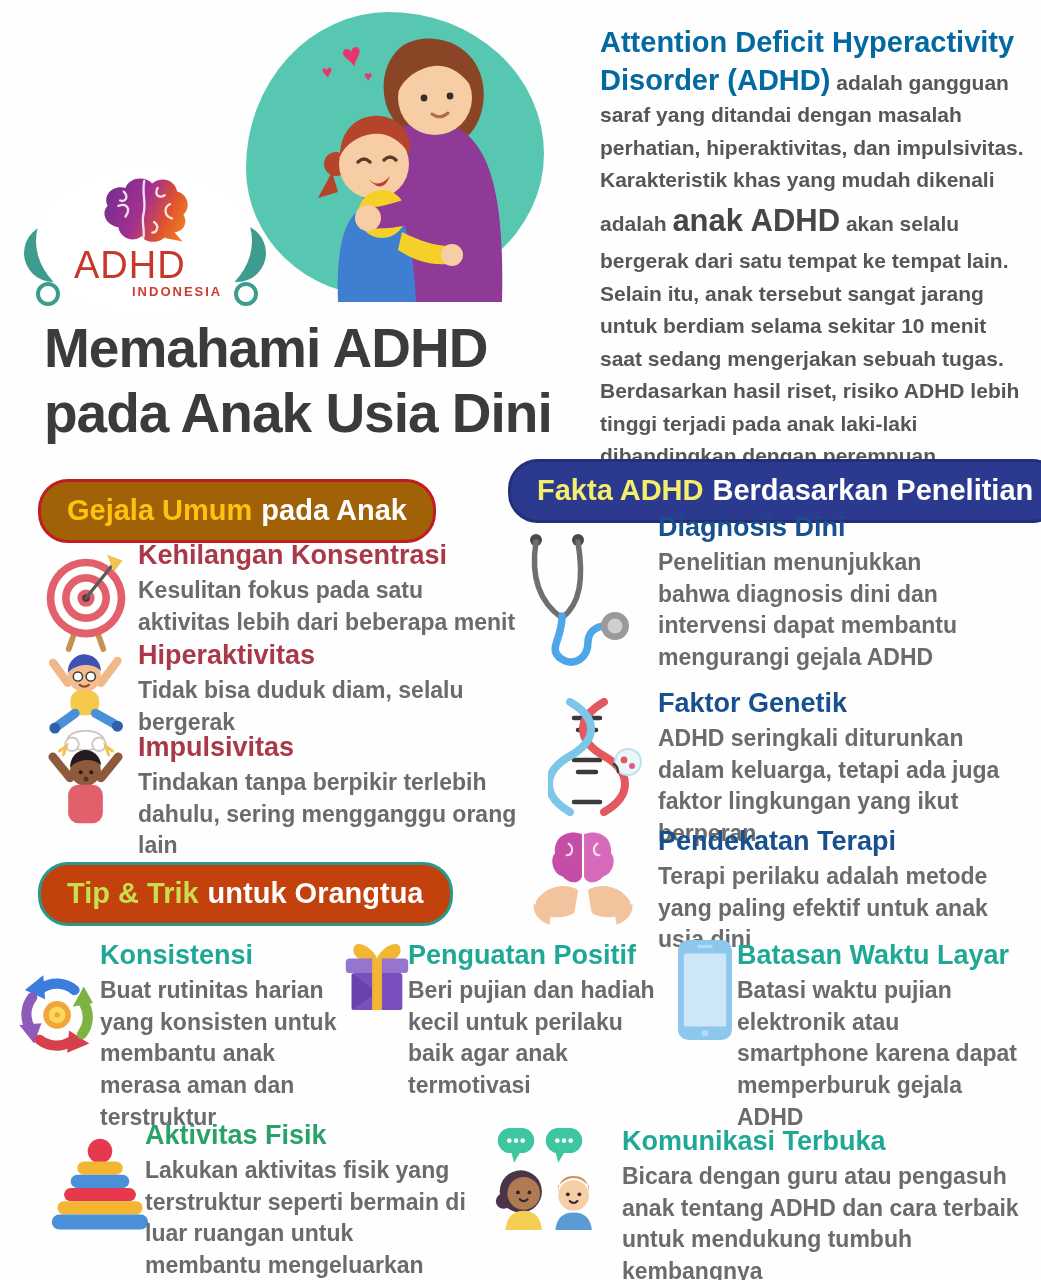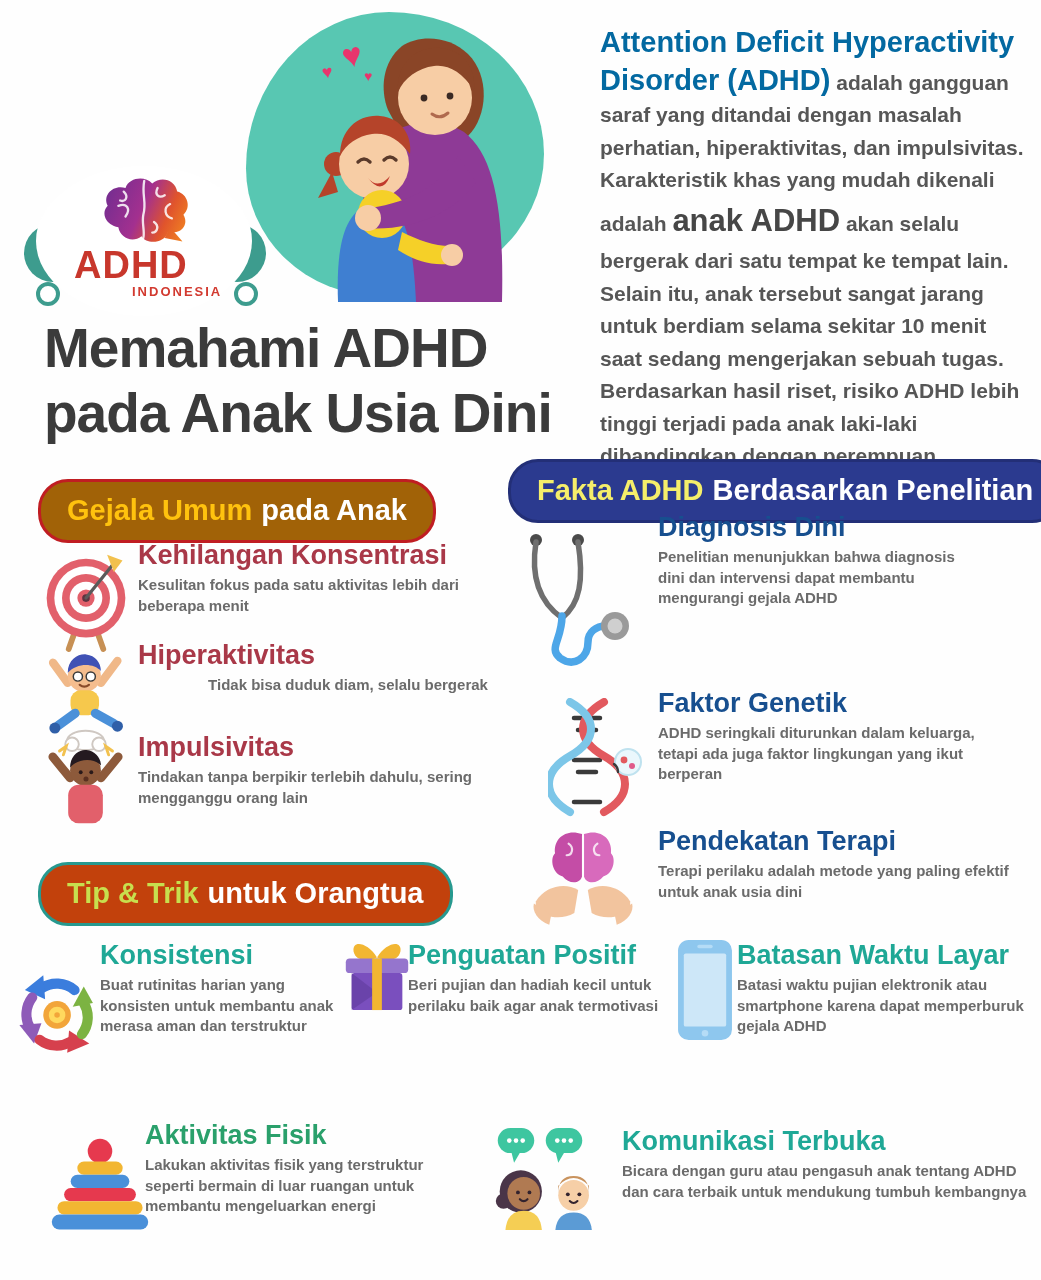--- a/index.html
+++ b/index.html
@@ -8,21 +8,21 @@
   .abs{position:absolute;}
 
   
   .logo-wrap{left:28px;top:178px;width:235px;height:135px;}
   .logo-teal{position:absolute;width:58px;height:58px;border-radius:50%;background:#3d9c8e;top:46px;}
   .logo-teal.l{left:-4px;} .logo-teal.r{left:180px;}
   .logo-ring{position:absolute;width:16px;height:16px;border-radius:50%;border:4px solid #3d9c8e;background:#fff;top:104px;}
   .logo-ring.l{left:8px;} .logo-ring.r{left:206px;}
   .logo-white{position:absolute;left:8px;top:-12px;width:216px;height:150px;background:#ffffff;border-radius:50%;}
   .logo-brain{position:absolute;left:58px;top:-6px;}
-  .logo-adhd{position:absolute;left:46px;top:66px;font-size:38px;font-weight:700;color:#c8372c;letter-spacing:1px;}
+  .logo-adhd{position:absolute;left:46px;top:66px;font-size:38px;font-weight:400;color:#c8372c;letter-spacing:1px;}
   .logo-indo{position:absolute;left:104px;top:106px;font-size:13px;font-weight:700;color:#d23a30;letter-spacing:2px;}
 
   
   .hero{left:246px;top:6px;width:298px;height:296px;}
   .hero-blob{position:absolute;left:0;top:6px;width:298px;height:284px;background:#58c7b2;
              border-radius:48% 52% 55% 45% / 55% 50% 50% 45%;}
   .hero-svg{position:absolute;left:6px;top:0;}
   .heart{position:absolute;color:#e8356d;font-weight:700;}
   .h1{left:96px;top:30px;font-size:34px;transform:rotate(-12deg);}
   .h2{left:76px;top:56px;font-size:18px;transform:rotate(-8deg);}
@@ -40,21 +40,21 @@
   .badge{height:50px;border-radius:30px;display:inline-flex;align-items:center;gap:9px;
          padding:3px 26px 5px 26px;font-size:29px;font-weight:800;white-space:nowrap;}
   .badge-red{left:38px;top:479px;background:#a16207;border:3px solid #c01d22;justify-content:flex-end;}
   .badge-navy{left:508px;top:459px;background:#2b3a8f;border:3px solid #232f77;}
   .badge-teal{left:38px;top:862px;background:#c2410c;border:3px solid #27998f;}
   .hl-yellow{color:#ffc20e;} .hl-pale{color:#f5ee6a;} .hl-lime{color:#c7df4e;} .badge .rest{color:#ffffff;}
 
   
   .item-title{font-size:27px;font-weight:800;}
   .t-maroon{color:#a93848;} .t-navy{color:#174f8f;} .t-teal{color:#1fa896;} .t-green{color:#2aa06b;}
-  .item-body{font-size:15px;line-height:1.38;color:#6b6b6b;font-weight:600;margin-top:4px;}
+  .item-body{font-size:23px;line-height:1.38;color:#6b6b6b;font-weight:600;margin-top:4px;}
 
   .g-text{left:138px;width:408px;}
   .f-text{left:658px;width:362px;}
 
   svg{display:block;}
 </style>
 </head>
 <body>
 
 <div class="page">
@@ -166,21 +166,21 @@
     <circle cx="53" cy="31" r="5" fill="#ffffff" stroke="#3a3a3a" stroke-width="1.6"></circle>
     <path d="M41,40 Q46,44 51,40" stroke="#8a4a2a" stroke-width="2.4" fill="none" stroke-linecap="round"></path>
     <rect x="31" y="46" width="31" height="27" rx="11" fill="#f6c84c"></rect>
     <line x1="36" y1="71" x2="18" y2="84" stroke="#4a90d9" stroke-width="10" stroke-linecap="round"></line>
     <line x1="58" y1="71" x2="78" y2="82" stroke="#4a90d9" stroke-width="10" stroke-linecap="round"></line>
     <circle cx="14" cy="87" r="6" fill="#2f5fa8"></circle>
       <circle cx="82" cy="85" r="6" fill="#2f5fa8"></circle>
   </svg>
   <div class="abs g-text" style="top:640px;">
     <div class="item-title t-maroon">Hiperaktivitas</div>
-    <div class="item-body" style="width:420px;text-align:center;">Tidak bisa duduk diam, selalu bergerak</div>
+    <div class="item-body" style="width:420px;">Tidak bisa duduk diam, selalu bergerak</div>
   </div>
 
   <svg class="abs" style="left:40px;top:726px;" width="92" height="104" viewBox="0 0 95 108">
     <ellipse cx="47" cy="15" rx="19" ry="10" fill="#ffffff" stroke="#cfc8c2" stroke-width="2"></ellipse>
     <circle cx="33" cy="19" r="7" fill="#ffffff" stroke="#cfc8c2" stroke-width="2"></circle>
     <circle cx="61" cy="19" r="7" fill="#ffffff" stroke="#cfc8c2" stroke-width="2"></circle>
     <path d="M20,26 l7,-5 l-3,9" stroke="#f2c14e" stroke-width="3" fill="none" stroke-linecap="round"></path>
     <path d="M75,26 l-7,-5 l3,9" stroke="#f2c14e" stroke-width="3" fill="none" stroke-linecap="round"></path>
     <line x1="31" y1="54" x2="13" y2="32" stroke="#8d5a3b" stroke-width="9" stroke-linecap="round"></line>
     <line x1="63" y1="54" x2="81" y2="32" stroke="#8d5a3b" stroke-width="9" stroke-linecap="round"></line>

